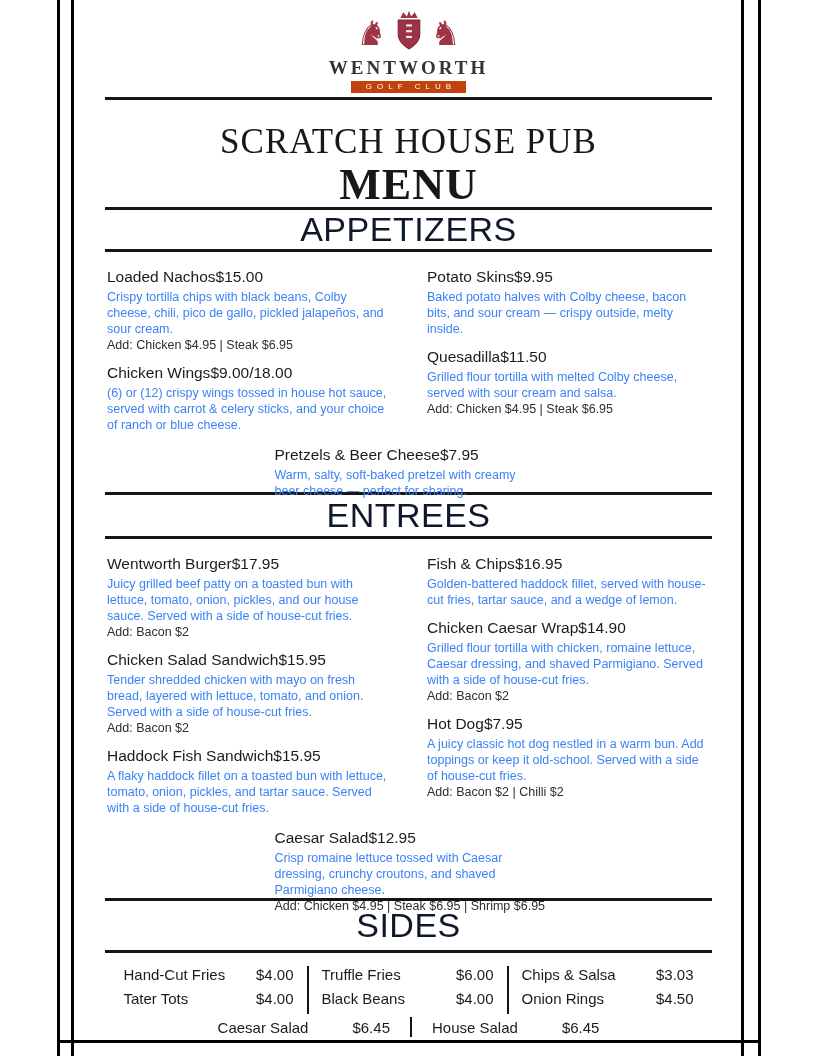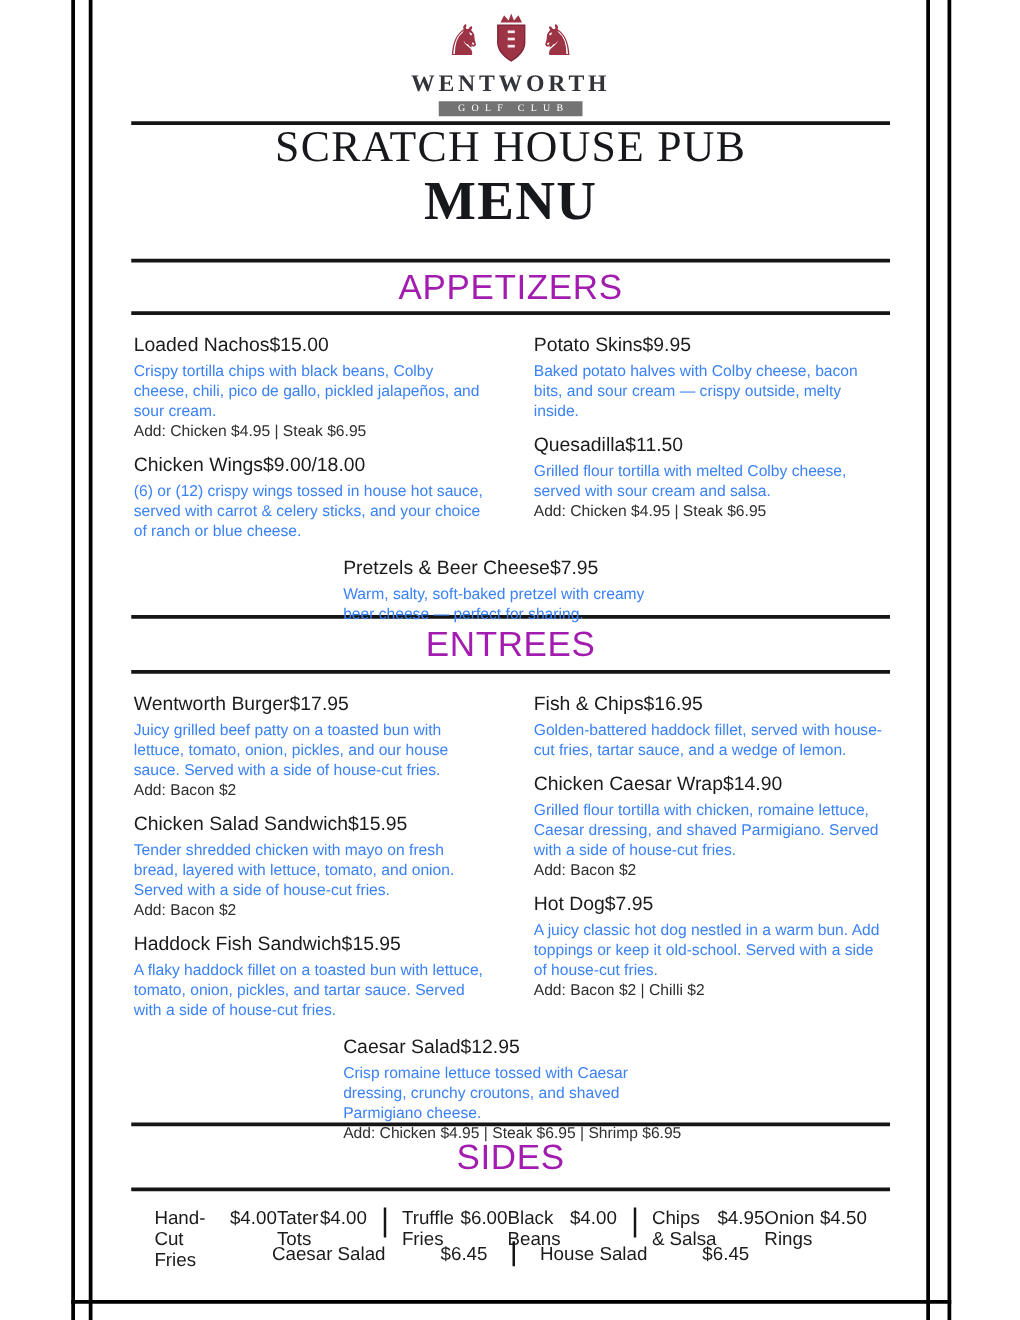--- a/index.html
+++ b/index.html
@@ -16,49 +16,49 @@
   .content { position:absolute; left:105px; top:0; width:607px; }
 
   .rule { height:3px; background:#151515; }
 
   
   .logo-area { height:97px; display:flex; flex-direction:column; align-items:center; justify-content:flex-start; padding-top:10px; box-sizing:border-box; }
   .crest { display:flex; align-items:center; justify-content:center; line-height:1; }
   .knight { font-family:"DejaVu Sans", sans-serif; font-size:34px; color:#9d3446; line-height:1; }
   .knight.flip { transform:scaleX(-1); }
   .brand-name { font-family:"Liberation Serif", serif; font-size:19px; font-weight:700; letter-spacing:3px; color:#33343a; margin-top:1px; }
-  .brand-tagline { margin-top:2px; background:#737373; color:#fff; font-size:8px; letter-spacing:5px; padding:2px 10px 1px 15px; line-height:1.1;font-family:Liberation Serif, serif; }
-
-  
-  .title-area { height:107px; display:flex; flex-direction:column; align-items:center; justify-content:flex-start; box-sizing:border-box; }
+  .brand-tagline { margin-top:2px; background:#c2410c; color:#fff; font-size:8px; letter-spacing:5px; padding:2px 10px 1px 15px; line-height:1.1; }
+
+  
+  .title-area { height:107px; display:flex; flex-direction:column; align-items:center; justify-content:flex-end; box-sizing:border-box; }
   .menu-title { font-family:"Liberation Serif", serif; font-size:35px; letter-spacing:1px; color:#17181c; line-height:1.05; }
   .menu-subtitle { font-family:"Liberation Serif", serif; font-size:44px; font-weight:700; letter-spacing:1px; color:#17181c; line-height:1.0; margin-top:2px; }
 
   
-  .section-h { display:flex; align-items:center; justify-content:center; font-size:28px; letter-spacing:0.5px; color:#a21caf; }
+  .section-h { display:flex; align-items:center; justify-content:center; font-size:34px; letter-spacing:0.5px; color:#0f172a; }
   .h-appetizers { height:39px; } .h-entrees { height:41px; } .h-sides { height:49px; }
 
   
   .body-appetizers { height:240px; box-sizing:border-box; padding-top:16px; }
   .body-entrees { height:359px; box-sizing:border-box; padding-top:16px; }
 
   .cols { display:flex; gap:37px; padding:0 2px; }
   .col { width:285px; }
 
   .item { margin-bottom:11px; }
   .item-head { display:flex; align-items:baseline; font-size:15.5px; color:#1b1b1b; }
   .item-desc { font-size:12.5px; line-height:16px; color:#3b82f6; margin-top:3px; }
   .item-add { font-size:12.5px; line-height:16px; color:#2e2e2e; white-space:nowrap; }
 
   .featured { width:268px; margin:2px auto 0; }
 
   
   .body-sides { height:97px; box-sizing:border-box; padding-top:13px; }
   .sides-grid { display:flex; justify-content:center; }
-  .side-col { padding:0 13px; display:flex; flex-direction:row; }
+  .side-col { padding:0 13px; display:flex; flex-direction:column; }
   .side-col.c1 { width:170px; } .side-col.c2 { width:172px; } .side-col.c3 { width:172px; }
   .side-col + .side-col { border-left:2px solid #141414; }
   .side-row { display:flex; justify-content:space-between; align-items:baseline; font-size:15px; height:24px; }
   .sides-bottom { display:flex; justify-content:center; align-items:center; margin-top:3px; font-size:15px; }
   .pair { display:flex; align-items:baseline; gap:44px; padding:0 20px; }
   .pair-div { width:2px; height:20px; background:#141414; }
 </style>
 </head>
 <body>
 
@@ -251,21 +251,21 @@
           <span>$6.00</span>
         </div>
         <div class="side-row">
           <span>Black Beans</span>
           <span>$4.00</span>
         </div>
       </div>
       <div class="side-col c3">
         <div class="side-row">
           <span>Chips &amp; Salsa</span>
-          <span>$4.95</span>
+          <span>$3.03</span>
         </div>
         <div class="side-row">
           <span>Onion Rings</span>
           <span>$4.50</span>
         </div>
       </div>
     </div>
 
     <div class="sides-bottom">
       <div class="pair">

